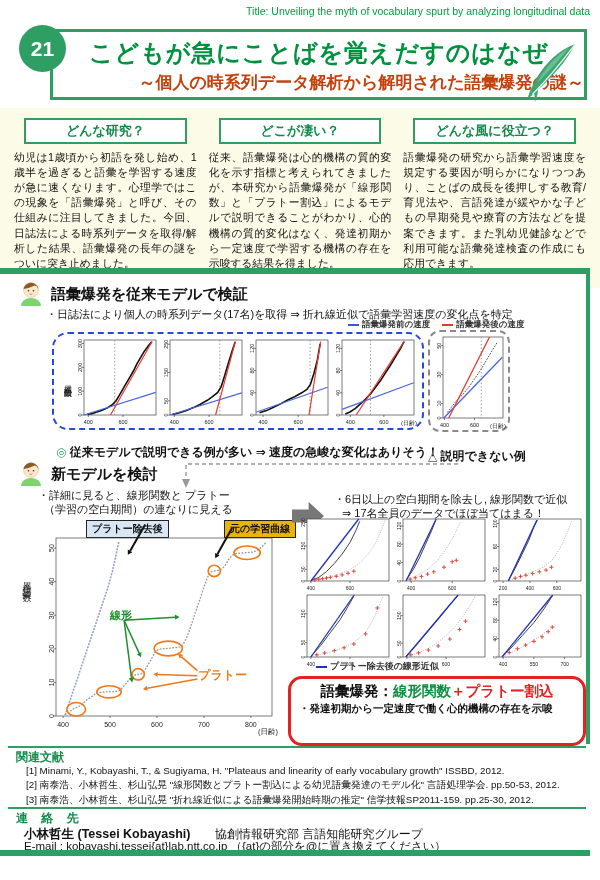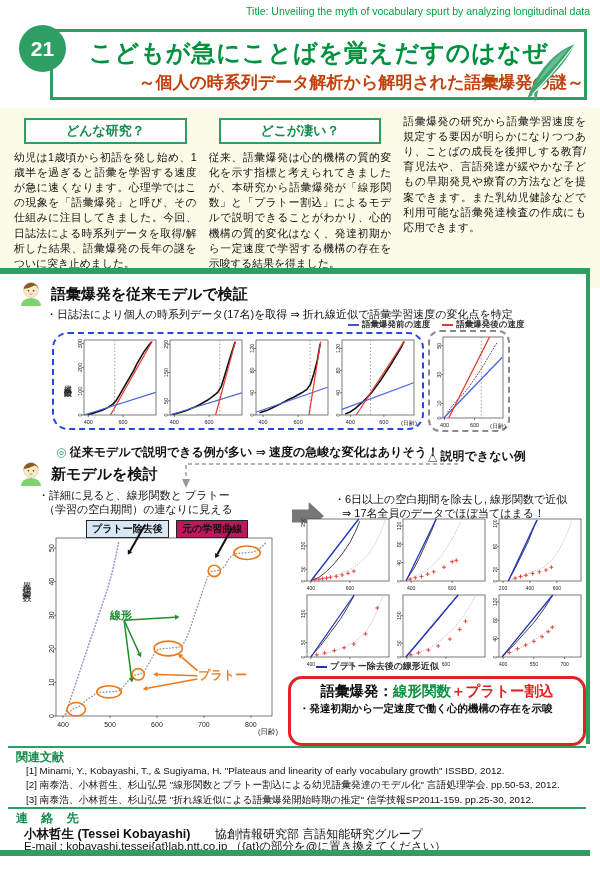--- a/index.html
+++ b/index.html
@@ -32,21 +32,21 @@
   .bluebox{left:52px;top:58px;width:372px;height:98px;border:2px dashed #2847e0;border-radius:16px;
        display:flex;align-items:center;box-sizing:border-box;padding:3px 2px 3px 7px;}
   .graybox{left:428px;top:56px;width:82px;height:102px;border:2px dashed #8a8a8a;border-radius:12px;
        box-sizing:border-box;padding:2px 2px;display:flex;align-items:center;justify-content:center;}
   .ylab1{writing-mode:vertical-rl;font-size:8px;color:#222;letter-spacing:1px;margin-right:1px;}
   .chart-s1{width:86px;height:88px;}
   .chart-s1x{width:74px;height:94px;}
   .cap{font-size:12px;font-weight:bold;color:#111;margin-top:12px;}
   .mark-ok{color:#2f9e63;} .mark-ng{color:#555;}
   .tag{font-size:10px;font-weight:bold;border:1.5px solid #222;padding:1px 5px;color:#111;}
-  .tag.b1{background:#d9e7f5;} .tag.b2{background:#be185d;}
+  .tag.b1{background:#d9e7f5;} .tag.b2{background:#eab308;margin-left:48px;}
   .ylab2{writing-mode:vertical-rl;font-size:9px;letter-spacing:3px;color:#222;}
   .chart-big{width:242px;height:202px;}
   .blockarrow{width:32px;height:32px;background:#777;
        clip-path:polygon(0 30%,52% 30%,52% 6%,100% 50%,52% 94%,52% 70%,0 70%);}
   .grid6{display:grid;grid-template-columns:repeat(3,96px);grid-auto-rows:74px;row-gap:2px;}
   .chart-s2{width:96px;height:74px;}
   .redbox{left:288px;top:402px;width:298px;height:70px;border:3px solid #e32222;border-radius:14px;
        background:#fff;box-sizing:border-box;padding:3px 8px;}
   .red-title{font-size:14.5px;font-weight:bold;text-align:center;color:#111;}
   .red-title .grn{color:#0f9040;} .red-title .red{color:#e32222;}
@@ -84,20 +84,21 @@
   <div class="abs info-row">
     <div class="info-col">
       <div class="info-head">どんな研究？</div>
       <div class="info-body">幼児は1歳頃から初語を発し始め、1歳半を過ぎると語彙を学習する速度が急に速くなります。心理学ではこの現象を「語彙爆発」と呼び、その仕組みに注目してきました。今回、日誌法による時系列データを取得/解析した結果、語彙爆発の長年の謎をついに突き止めました。</div>
     </div>
     <div class="info-col">
       <div class="info-head">どこが凄い？</div>
       <div class="info-body">従来、語彙爆発は心的機構の質的変化を示す指標と考えられてきましたが、本研究から語彙爆発が「線形関数」と「プラトー割込」によるモデルで説明できることがわかり、心的機構の質的変化はなく、発達初期から一定速度で学習する機構の存在を示唆する結果を得ました。</div>
     </div>
     <div class="info-col">
+      <div class="info-head">どんな風に役立つ？</div>
       <div class="info-body">語彙爆発の研究から語彙学習速度を規定する要因が明らかになりつつあり、ことばの成長を後押しする教育/育児法や、言語発達が緩やかな子どもの早期発見や療育の方法などを提案できます。また乳幼児健診などで利用可能な語彙発達検査の作成にも応用できます。</div>
     </div>
   </div>
 
   <div class="abs green-bar"></div>
 
   <div class="abs main-frame">
 
     <div class="abs sec-head" style="left:18px;top:6px;">
       <span>

